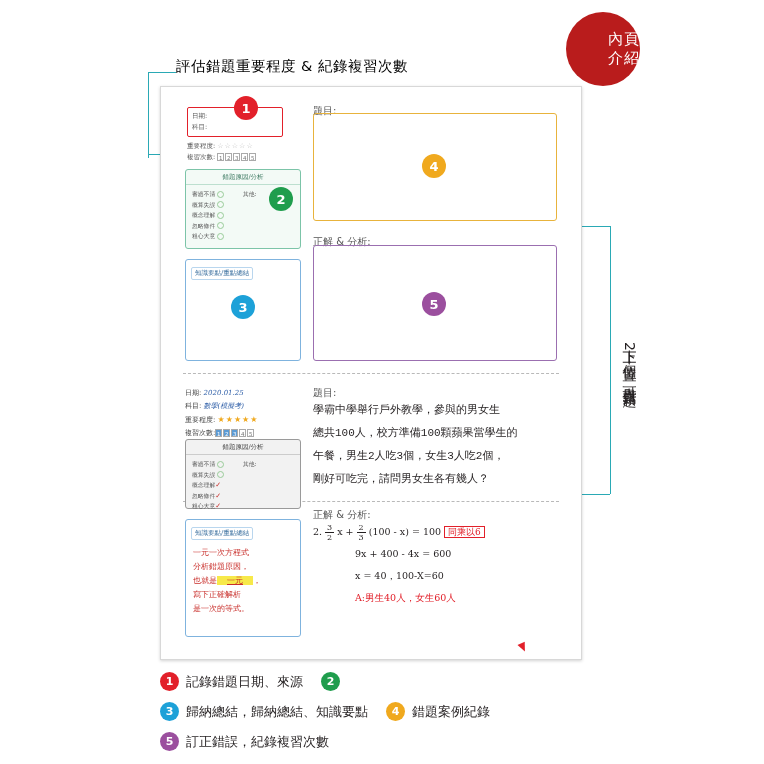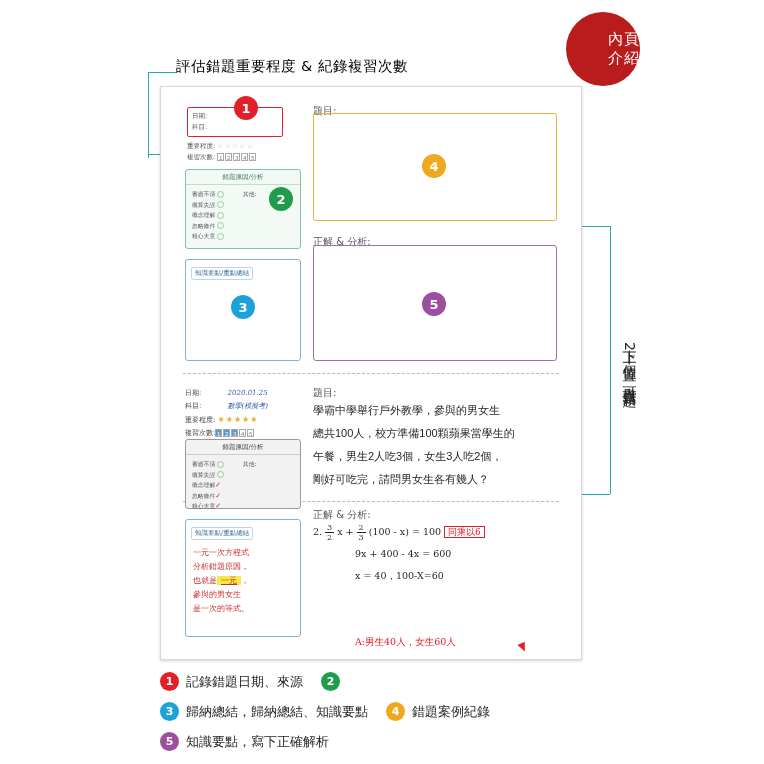--- a/index.html
+++ b/index.html
@@ -101,42 +101,42 @@
   .circ{position:absolute;border-radius:50%;color:#fff;display:flex;
     align-items:center;justify-content:center;font-size:13px;font-weight:bold;}
   .c1{left:73px;top:9px;width:24px;height:24px;background:#e2202a;}
   .c2{left:108px;top:100px;width:24px;height:24px;background:#1f9d4d;}
   .c3{left:70px;top:208px;width:24px;height:24px;background:#1da1d8;}
   .c4{left:261px;top:67px;width:24px;height:24px;background:#f0a91e;}
   .c5{left:261px;top:205px;width:24px;height:24px;background:#9b4f9e;}
 
   
   .b-meta{position:absolute;left:24px;top:300px;width:120px;font-size:7px;line-height:13px;color:#444;}
-  .hand{color:#c9302c;font-style:italic;font-family:"DejaVu Serif","Liberation Serif",serif;margin-left:24px;}
+  .hand{color:#c9302c;font-style:italic;font-family:"DejaVu Serif","Liberation Serif",serif;}
   .hand-blue{color:#2f5fa8;}
   .star-on{color:#f0a91e;font-size:8px;letter-spacing:1px;}
   .numbox-on{display:inline-block;border:1px solid #aaa;width:7px;height:8px;line-height:8px;
     text-align:center;font-size:5.5px;color:#fff;background:#5b9bd5;margin-right:1px;box-sizing:border-box;vertical-align:middle;}
 
   .b-reason{position:absolute;left:24px;top:352px;width:116px;height:70px;
     border:1px solid #9a9a9a;border-radius:3px;box-sizing:border-box;background:#f2f2f2;}
   .b-reason-title{font-size:6.5px;color:#444;text-align:center;margin-top:3px;
     border-bottom:1px solid #ccc;padding-bottom:2px;}
   .chk{color:#c9302c;font-size:7px;}
 
   .b-notes{position:absolute;left:24px;top:432px;width:116px;height:118px;
     border:1px solid #7fb3de;border-radius:3px;box-sizing:border-box;}
   .b-notes-title{font-size:6.5px;color:#3a6f9e;margin:4px 0 0 5px;
     border:1px solid #b9d6ee;display:inline-block;padding:1px 3px;border-radius:2px;}
   .b-notes-body{font-size:8px;line-height:14px;color:#c9302c;margin:6px 6px 0 7px;
     font-family:"DejaVu Serif","Liberation Serif",serif;}
-  .hl{background:#f7e94a;color:#c9302c;padding:0 4px;text-decoration:underline;}
+  .hl{background:#f7e94a;color:#c9302c;padding:0 10px;text-decoration:underline;}
 
   .b-q-text{position:absolute;left:152px;top:312px;width:252px;font-size:11px;line-height:23px;
-    color:#231f20;font-family:Liberation Sans, sans-serif;}
+    color:#231f20;font-family:Liberation Mono, monospace;}
   .b-a-text{position:absolute;left:152px;top:434px;width:250px;font-size:9.5px;line-height:22px;
     color:#231f20;font-family:"DejaVu Serif","Liberation Serif",serif;}
   .frac{display:inline-block;text-align:center;vertical-align:middle;font-size:8px;line-height:9px;}
   .frac .num{display:block;border-bottom:1px solid #231f20;padding:0 2px;}
   .boxred{border:1px solid #e2202a;color:#e2202a;padding:0 3px;font-size:9px;}
   .redtxt{color:#e2202a;}
   .arrow-red{position:absolute;left:358px;top:556px;width:0;height:0;
     border-left:4px solid transparent;border-right:4px solid transparent;border-top:9px solid #e2202a;
     transform:rotate(-25deg);}
   .dash2{position:absolute;left:22px;top:414px;width:376px;height:0;border-top:1px dashed #b9b9b9;}
@@ -250,21 +250,21 @@
           </div>
         </div>
       </div>
 
       <div class="b-notes">
         <div class="b-notes-title">知識要點/重點總結</div>
         <div class="b-notes-body">
           <div>一元一次方程式</div>
           <div>分析錯題原因，</div>
           <div><span>也就是</span><span class="hl">一元</span><span>，</span></div>
-          <div>參與的男女生</div>
+          <div>寫下正確解析</div>
           <div>是一次的等式。</div>
         </div>
       </div>
 
       <div class="q-label" style="left:152px;top:299px;">題目:</div>
       <div class="b-q-text">
         <div>學霸中學舉行戶外教學，參與的男女生</div>
         <div>總共100人，校方準備100顆蘋果當學生的</div>
         <div>午餐，男生2人吃3個，女生3人吃2個，</div>
         <div>剛好可吃完，請問男女生各有幾人？</div>
@@ -281,21 +281,21 @@
           <span>x +</span>
           <span class="frac">
             <span class="num">2</span>
             <span>3</span>
           </span>
           <span>(100 - x) = 100</span>
           <span class="boxred">同乘以6</span>
         </div>
         <div style="padding-left:42px;">9x + 400  - 4x = 600</div>
         <div style="padding-left:42px;">x = 40，100-X=60</div>
-        <div class="redtxt" style="padding-left:42px;margin-top:44px;">A:男生40人，女生60人</div>
+        <div class="redtxt" style="padding-left:42px;">A:男生40人，女生60人</div>
       </div>
       <div class="arrow-red"></div>
 
     </div>
   </div>
 
   <div class="legend">
     <div class="lg-row">
       <div class="lg-item">
         <div class="lg-c" style="background:#e2202a">1</div>
@@ -311,18 +311,18 @@
         <div>歸納總結，歸納總結、知識要點</div>
       </div>
       <div class="lg-item">
         <div class="lg-c" style="background:#f0a91e">4</div>
         <div>錯題案例紀錄</div>
       </div>
     </div>
     <div class="lg-row">
       <div class="lg-item">
         <div class="lg-c" style="background:#9b4f9e">5</div>
-        <div>知識要點，寫下正確解析</div>
+        <div>訂正錯誤，紀錄複習次數</div>
       </div>
     </div>
   </div>
 
 </div>
 
 </body></html>

